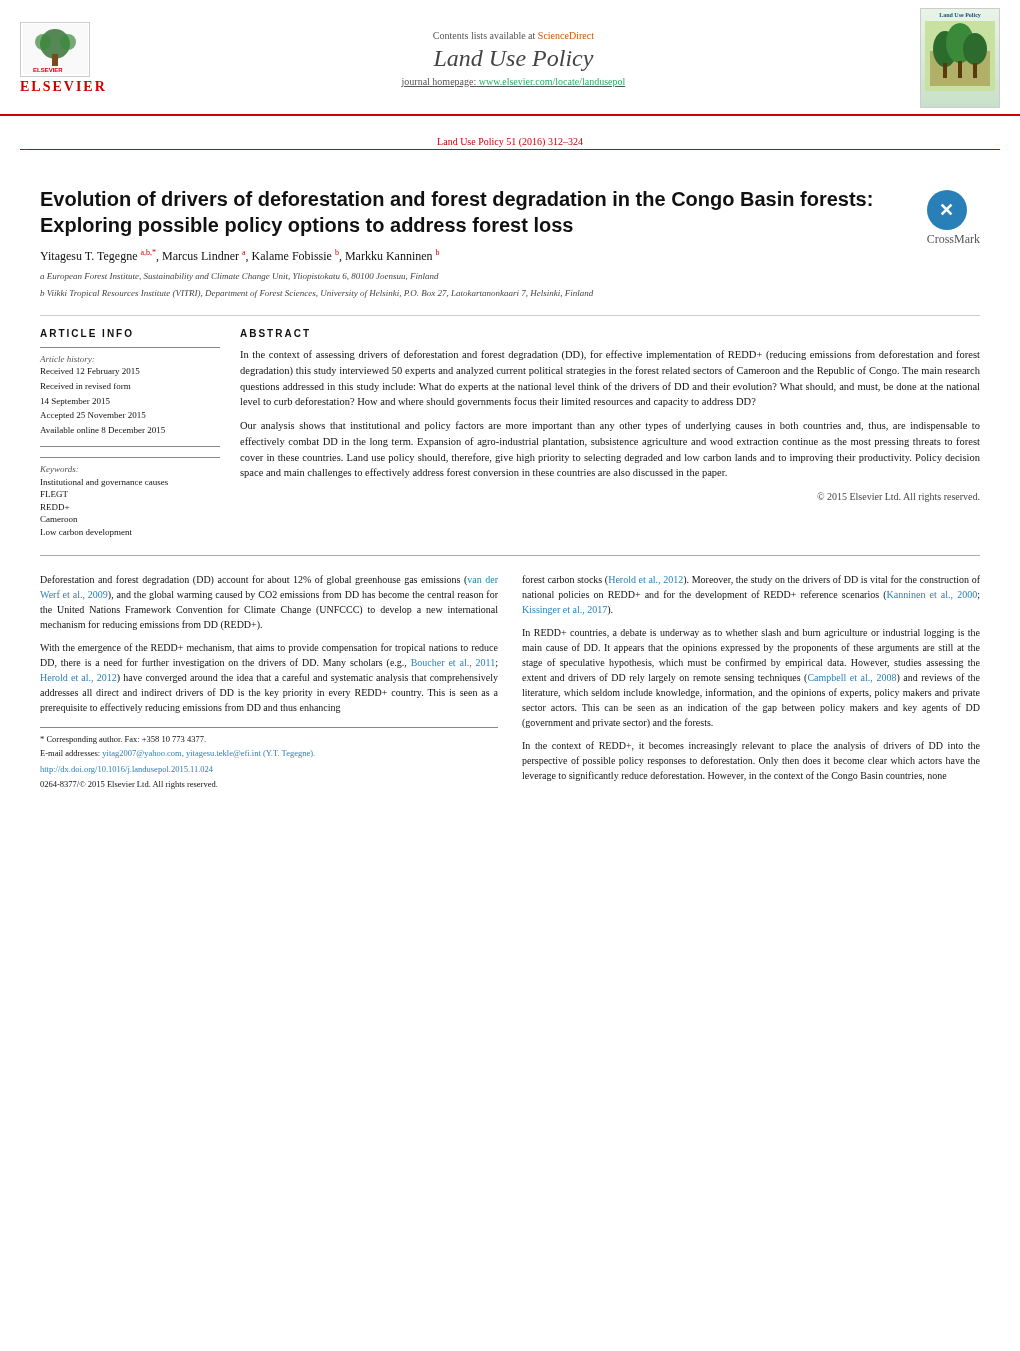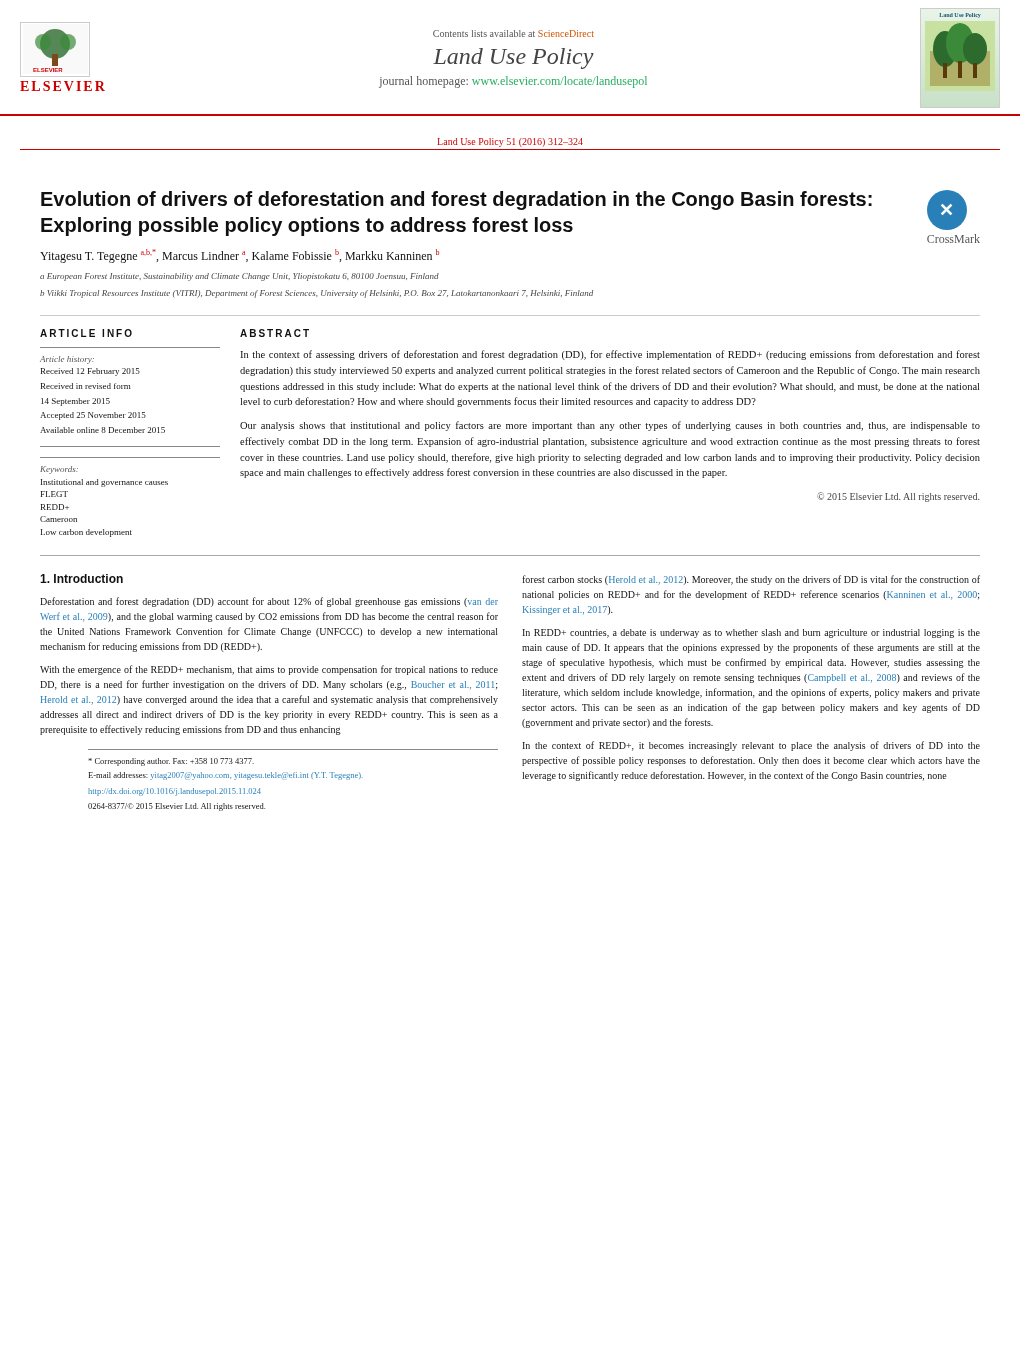--- a/index.html
+++ b/index.html
@@ -61,22 +61,23 @@
       text-decoration: none;
     }
     .journal-title-header {
       font-size: 24px;
       font-style: italic;
       color: #444;
       font-family: Georgia, serif;
       margin-bottom: 4px;
     }
     .homepage-line {
-      font-size: 12px;
+      font-size: 10px;
       color: #555;
+      text-decoration: underline;
     }
     .homepage-link {
       color: #27ae60;
       text-decoration: none;
     }
     .journal-cover {
       width: 80px;
       height: 100px;
       border: 1px solid #ccc;
       background: linear-gradient(to bottom, #e8f4e8, #c8e0c8);
@@ -270,21 +271,20 @@
     .body-link {
       color: #2980b9;
       text-decoration: none;
     }
 
     
     .footnote-area {
       border-top: 1px solid #888;
       margin-top: 12px;
       padding-top: 6px;
-      margin-left: 48px;
     }
     .footnote-text {
       font-size: 8.5px;
       color: #111;
       line-height: 1.4;
       margin-bottom: 3px;
     }
     .footnote-link {
       color: #2980b9;
       text-decoration: none;
@@ -389,21 +389,20 @@
       </div>
       <div class="copyright-line">© 2015 Elsevier Ltd. All rights reserved.</div>
     </div>
   </div>
 
   <hr class="section-divider">
 
   <div class="intro-section">
 
     <div class="intro-left">
-      <div class="section-heading">1.  Introduction</div>
       <div class="body-text">
         Deforestation and forest degradation (DD) account for about 12% of global greenhouse gas emissions (<a href="#" class="body-link">van der Werf et al., 2009</a>), and the global warming caused by CO2 emissions from DD has become the central reason for the United Nations Framework Convention for Climate Change (UNFCCC) to develop a new international mechanism for reducing emissions from DD (REDD+).
       </div>
       <div class="body-text">
         With the emergence of the REDD+ mechanism, that aims to provide compensation for tropical nations to reduce DD, there is a need for further investigation on the drivers of DD. Many scholars (e.g., <a href="#" class="body-link">Boucher et al., 2011</a>; <a href="#" class="body-link">Herold et al., 2012</a>) have converged around the idea that a careful and systematic analysis that comprehensively addresses all direct and indirect drivers of DD is the key priority in every REDD+ country. This is seen as a prerequisite to effectively reducing emissions from DD and thus enhancing
       </div>
 
       <div class="footnote-area">
         <div class="footnote-text">* Corresponding author. Fax: +358 10 773 4377.</div>
         <div class="footnote-text">

